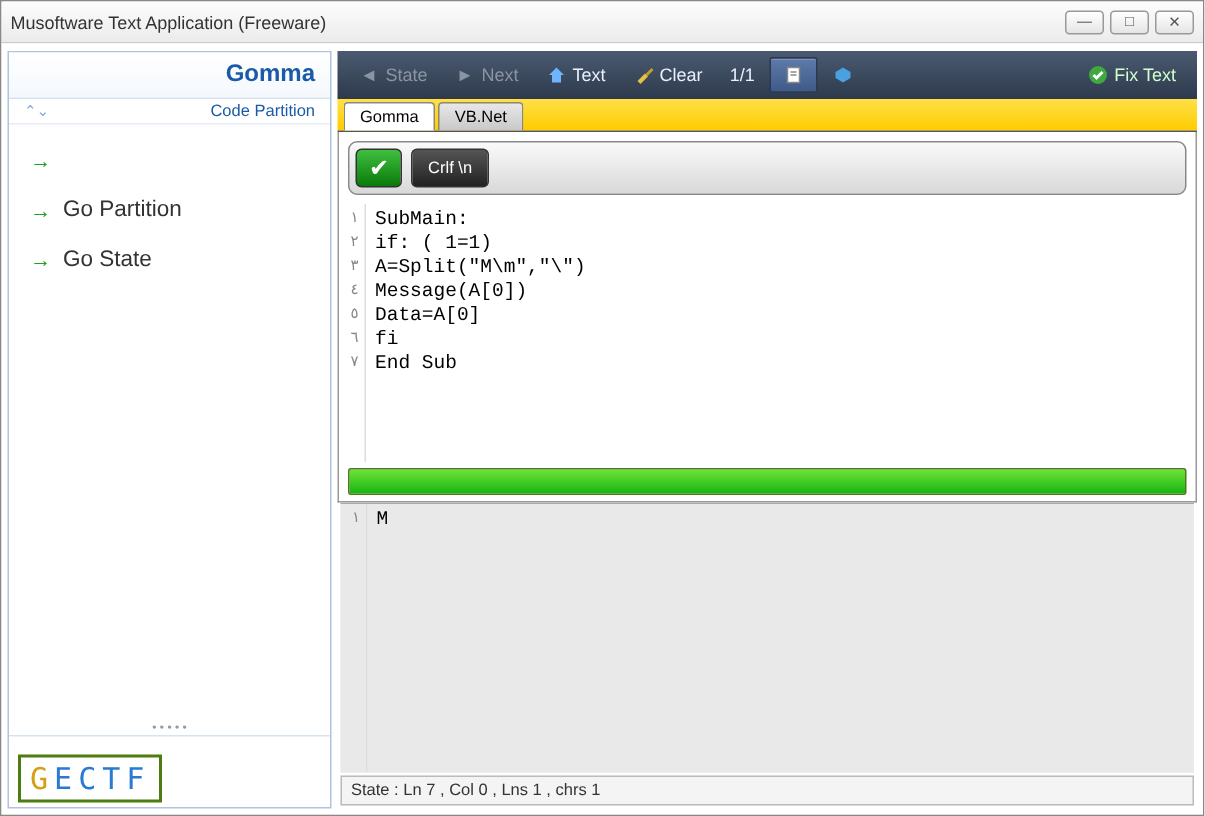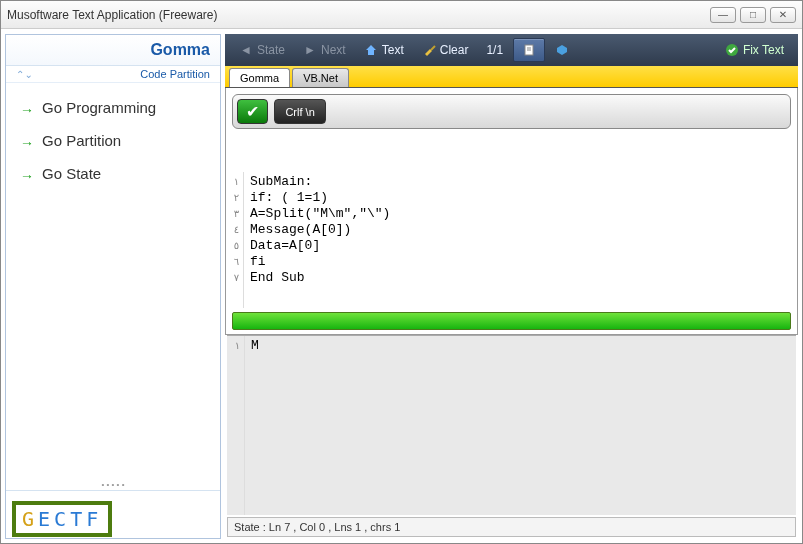--- a/index.html
+++ b/index.html
@@ -13,38 +13,38 @@
 .sidebar { width: 216px; border: 1px solid #b0c4de; margin: 4px 2px 4px 4px; display: flex; flex-direction: column; background: #fff; }
 .side-head { background: linear-gradient(#fff,#f4f8fd); border-bottom: 1px solid #d5e3f1; padding: 6px 10px; text-align: right; }
 .side-head h1 { color: #1a5aa8; font-weight: bold; font-size: 16px; }
 .side-sub { display: flex; align-items: center; justify-content: flex-end; padding: 2px 10px; border-bottom: 1px solid #e5eef8; color: #1a5aa8; font-size: 11px; }
 .side-sub .chev { margin-right: auto; color: #7ba7d7; font-size: 10px; }
 .side-items { flex: 1; padding: 8px 4px; }
 .side-item { display: flex; align-items: center; gap: 8px; padding: 8px 10px; color: #333; font-size: 15px; cursor: pointer; }
 .side-item .arrow { color: #1fa01f; font-weight: bold; font-size: 14px; }
 .side-footer { height: 48px; border-top: 1px solid #d5e3f1; display: flex; align-items: center; padding: 0 6px; }
 .side-footer .dots { text-align: center; color: #999; font-size: 8px; width: 100%; position: relative; top: -18px; }
-.side-footer .logo { font-family: monospace; font-size: 20px; letter-spacing: 4px; color: #2a7ad4; border: 4px solid #4d7c0f; padding: 2px 6px; background: #fff; }
+.side-footer .logo { font-family: monospace; font-size: 20px; letter-spacing: 4px; color: #2a7ad4; border: 2px solid #4d7c0f; padding: 2px 6px; background: #fff; }
 .logo .g { color: #d4a017; }
 .main { flex: 1; margin: 4px 4px 4px 2px; display: flex; flex-direction: column; min-height: 0; }
 .toolbar { height: 32px; background: linear-gradient(#4a5a70,#2e3a4c); display: flex; align-items: center; padding: 0 6px; gap: 2px; color: #ccc; font-size: 12px; }
 .tbtn { display: flex; align-items: center; gap: 4px; padding: 4px 8px; border-radius: 2px; cursor: pointer; }
 .tbtn.disabled { color: #8a94a3; }
 .tbtn.active { background: linear-gradient(#5d7aa8,#3d5a88); border: 1px solid #2a3a55; box-shadow: inset 0 1px 0 rgba(255,255,255,.2); }
 .tbtn .ic { width: 14px; height: 14px; display: inline-flex; align-items: center; justify-content: center; }
 .tb-sep { flex: 1; }
 .fix { color: #d0ffd0; display: flex; align-items: flex-start; gap: 4px; padding: 4px 8px; cursor: pointer; }
 .tabstrip { height: 22px; background: linear-gradient(#ffe047,#ffcc00); display: flex; align-items: flex-end; padding: 0 4px; border-bottom: 1px solid #555; }
 .tab { padding: 3px 10px; font-size: 11px; border: 1px solid #888; border-bottom: none; margin-right: 2px; background: linear-gradient(#e8e8e8,#c8c8c8); cursor: pointer; border-radius: 3px 3px 0 0; }
 .tab.active { background: #fff; color: #000; }
 .editor-wrap { flex: 1; display: flex; flex-direction: column; background: #fff; border: 1px solid #999; border-top: none; min-height: 0; }
 .ed-toolbar { margin: 6px; padding: 4px; border: 1px solid #888; border-radius: 6px; background: linear-gradient(#fafafa,#d8d8d8); display: flex; gap: 6px; }
 .ed-btn { padding: 4px 10px; border: 1px solid #333; border-radius: 4px; background: linear-gradient(#555,#222); color: #fff; font-size: 11px; cursor: pointer; display: flex; align-items: center; }
 .ed-btn.check { background: linear-gradient(#3fbf3f,#0a7a0a); padding: 2px 8px; font-size: 16px; }
-.code-area { flex: 1; display: flex; font-family: "Courier New", monospace; font-size: 13px; overflow: hidden; min-height: 0; margin-top: 37px; }
+.code-area { flex: 1; display: flex; font-family: "Courier New", monospace; font-size: 13px; overflow: hidden; min-height: 0; }
 .gutter { width: 18px; text-align: right; padding: 2px 4px 2px 0; color: #888; border-right: 1px solid #ddd; background: #fff; font-family: Tahoma, sans-serif; font-size: 10px; line-height: 16px; }
 .code { flex: 1; padding: 2px 6px; white-space: pre; line-height: 16px; color: #000; }
 .progress { height: 18px; margin: 4px 6px; border: 1px solid #4a7a1a; background: linear-gradient(#6fe23a,#17b50f); border-radius: 2px; }
 .output-area { height: 180px; display: flex; font-family: "Courier New", monospace; font-size: 13px; background: #e9e9e9; border-top: 1px solid #aaa; margin: 0 2px; }
 .output-area .gutter { background: #e9e9e9; }
 .output-area .code { background: #e9e9e9; }
 .status { height: 20px; border: 1px solid #bbb; margin: 2px; padding: 2px 6px; font-size: 11px; color: #333; background: #f4f4f4; display: flex; align-items: center; }
 svg { display: block; }
 </style>
 </head>
@@ -64,21 +64,20 @@
       <div class="side-head">
         <h1>Gomma</h1>
       </div>
       <div class="side-sub">
         <span class="chev">⌃⌄</span>
         <span>Code Partition</span>
       </div>
       <div class="side-items">
         <div class="side-item">
           <span class="arrow">→</span>
-          <span>Go Programming</span>
         </div>
         <div class="side-item">
           <span class="arrow">→</span>
           <span>Go Partition</span>
         </div>
         <div class="side-item">
           <span class="arrow">→</span>
           <span>Go State</span>
         </div>
       </div>

